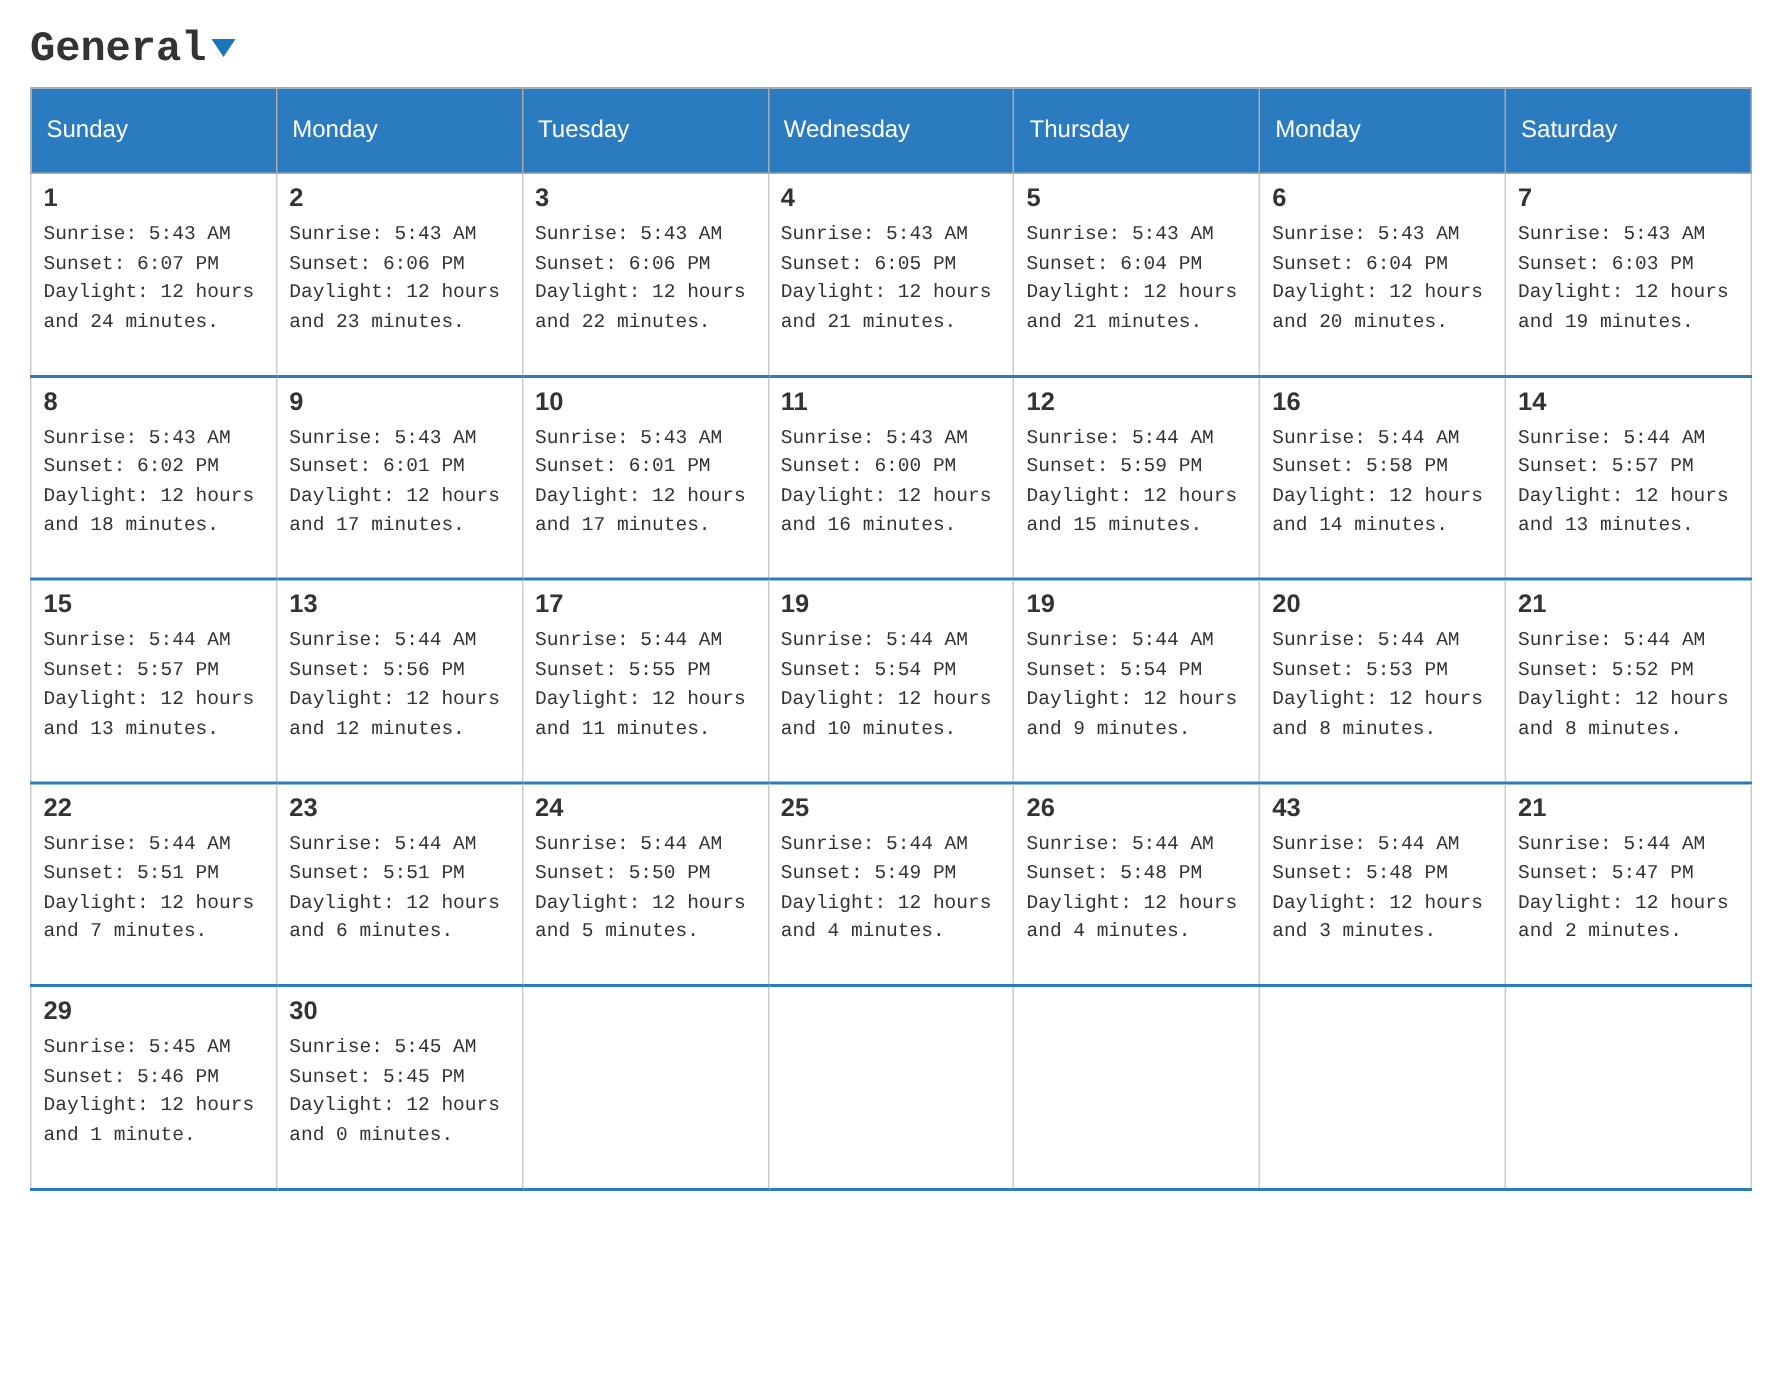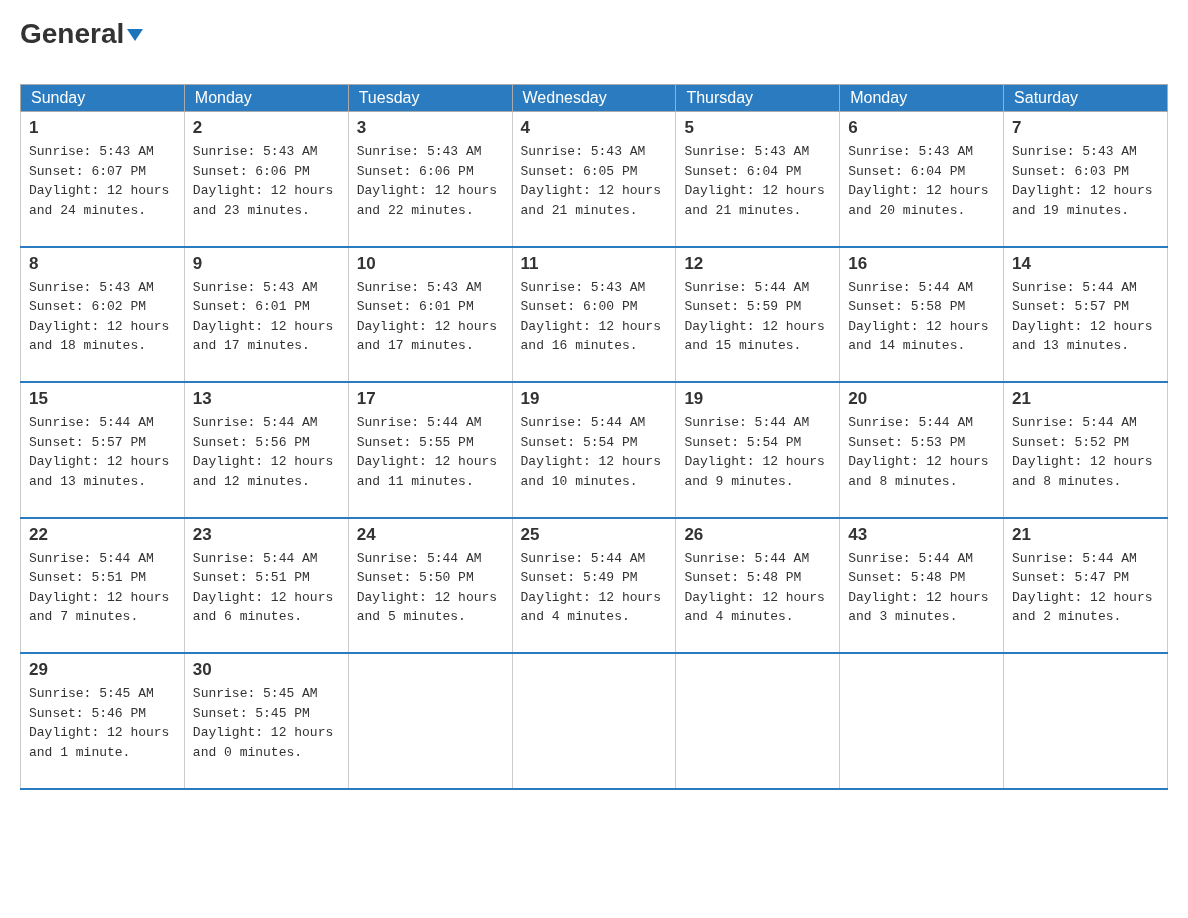--- a/index.html
+++ b/index.html
@@ -7,21 +7,22 @@
       font-family: Arial, sans-serif;
       background: #fff;
       padding: 20px;
       width: 1188px;
       min-height: 918px;
     }
     .header {
       display: flex;
       justify-content: space-between;
       align-items: flex-start;
-      margin-bottom: 36px;
+      margin-bottom: 10px;
+      font-family: Liberation Mono, monospace;
     }
     .logo {
       display: flex;
       flex-direction: column;
       align-items: flex-start;
     }
     .logo-general {
       font-size: 28px;
       font-weight: bold;
       color: #333;
@@ -53,21 +54,21 @@
     .calendar {
       width: 100%;
       border-collapse: collapse;
       border: 1px solid #aaa;
     }
     .calendar th {
       background: #2a7bbf;
       color: #fff;
       font-size: 16px;
       font-weight: normal;
-      padding: 4px 10px;
+      padding: 19px 10px;
       text-align: left;
       border: 1px solid #aaa;
     }
     .calendar td {
       width: 14.28%;
       vertical-align: top;
       padding: 6px 8px;
       border: 1px solid #ccc;
       font-size: 13px;
       color: #333;

